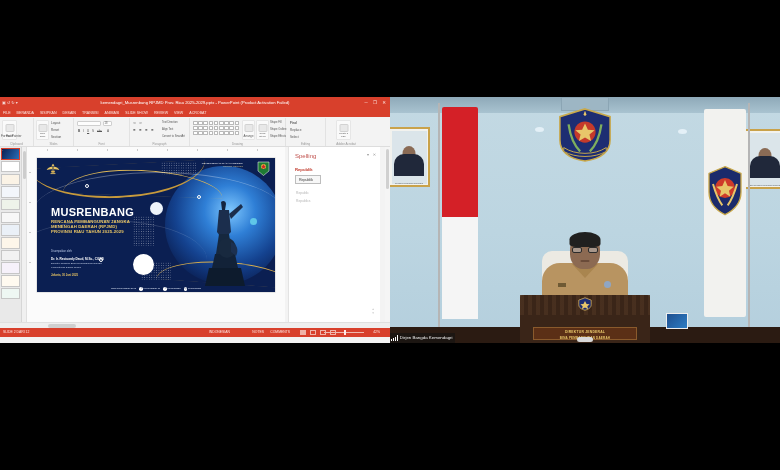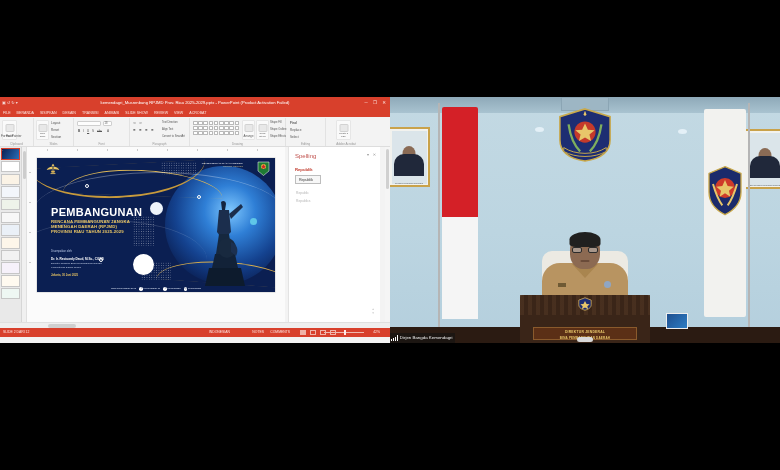--- a/index.html
+++ b/index.html
@@ -470,21 +470,21 @@
           <path d="M20 2 C22 0 25 1 25 4 L24 10 L21 10 Z" fill="#14243f"></path>
           <path d="M18 10 h10 l2 22 -4 4 h-7 l-3-4 z" fill="#1b2e4d"></path>
           <path d="M28 14 L40 4 L42 7 L30 19 Z" fill="#1b2e4d"></path>
           <path d="M18 34 h10 l3 20 h-16 z" fill="#16283f"></path>
           <path d="M14 54 h20 l3 14 h-26 z" fill="#122238"></path>
           <path d="M8 68 h32 l4 18 h-40 z" fill="#0d1b2d"></path>
           <ellipse cx="26" cy="48" rx="9" ry="10" fill="#18293f"></ellipse>
           <path d="M30 42 C36 44 38 50 35 56 L30 52 Z" fill="#1c3050"></path>
         </svg>
 
-        <div class="slide-title">PEMBANGUNAN</div>
+        <div class="slide-title">MUSRENBANG</div>
         <div class="slide-sub">
           <div>RENCANA PEMBANGUNAN JANGKA</div>
           <div>MENENGAH DAERAH (RPJMD)</div>
           <div>PROVINSI RIAU TAHUN 2025-2029</div>
         </div>
 
         <div class="slide-by-lab">Disampaikan oleh:</div>
         <div class="slide-by">
           <div>Dr. Ir. Restuardy Daud, M.Sc., CGRS</div>
           <div style="font-size:2.5px; color:#cfdaf0; font-weight:normal;">Direktur Jenderal Bina Pembangunan Daerah</div>

